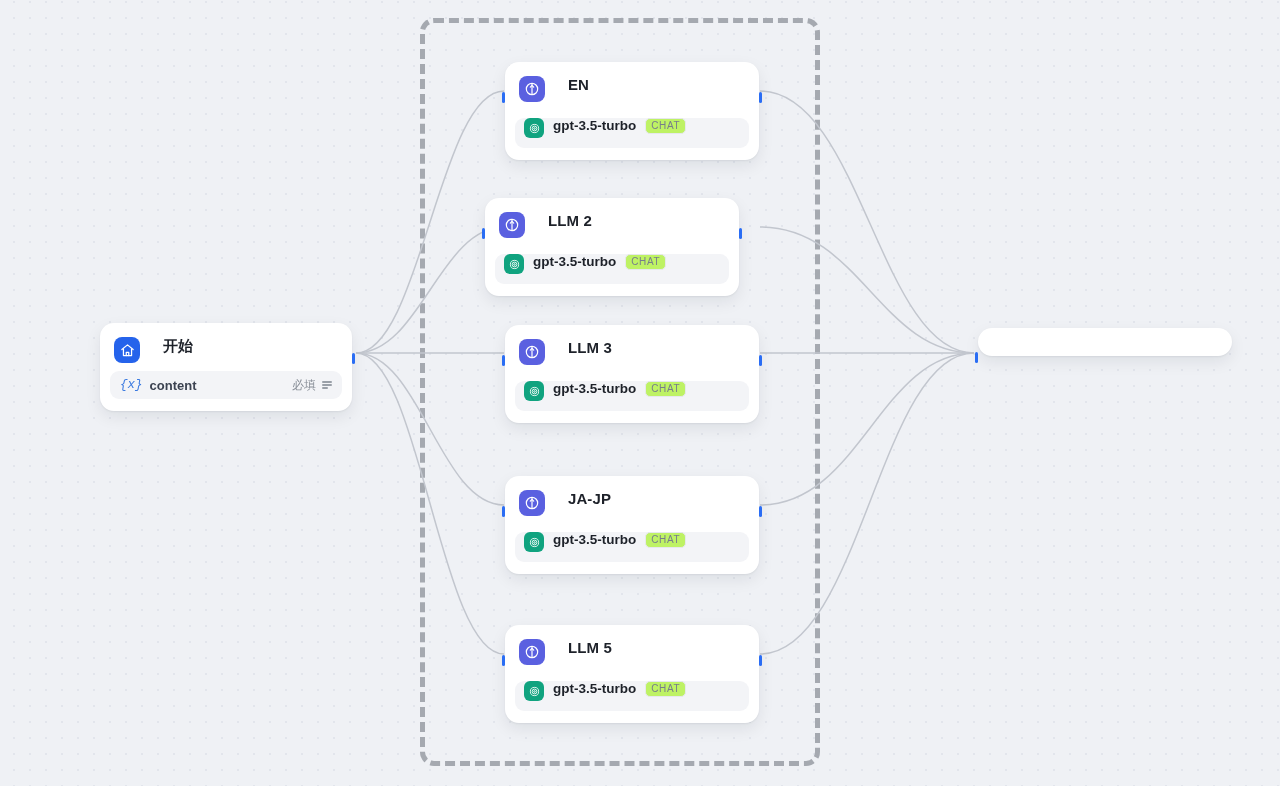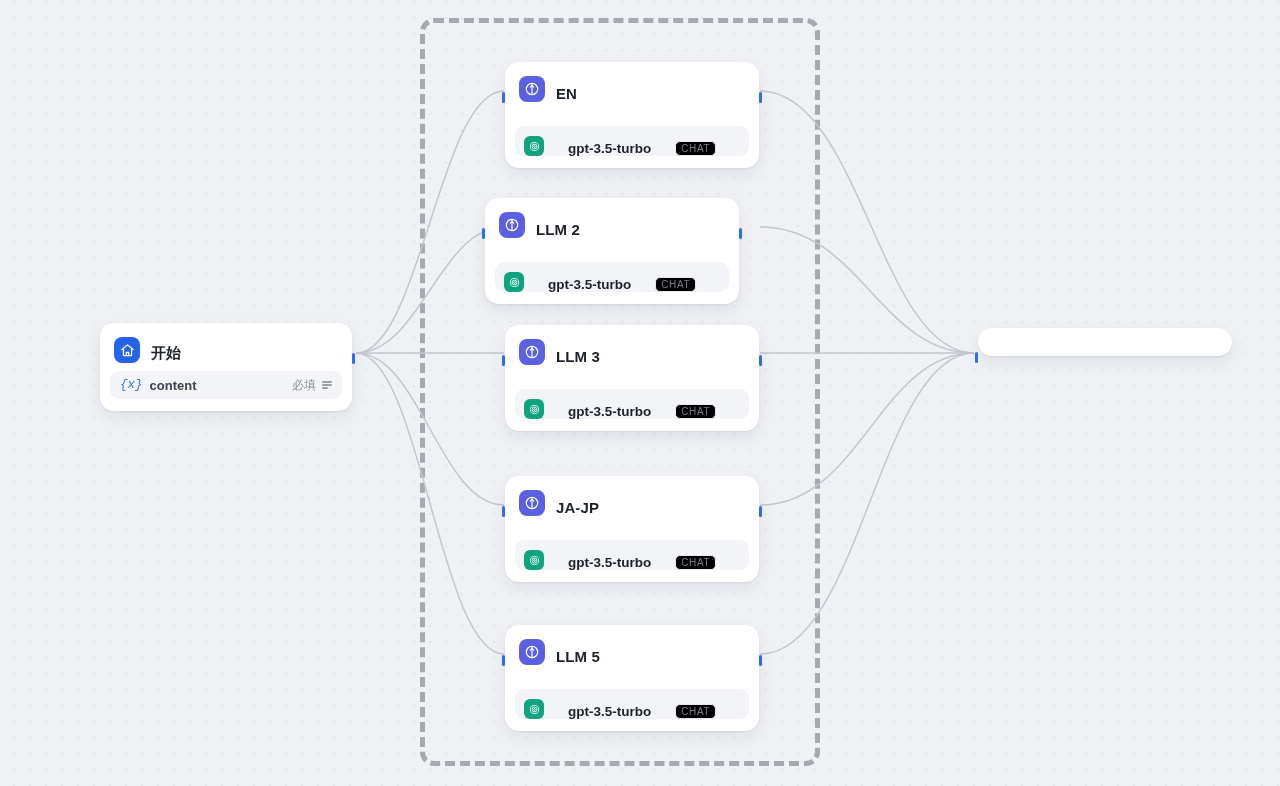--- a/index.html
+++ b/index.html
@@ -60,22 +60,22 @@
     position: absolute;
     background: #ffffff;
     border-radius: 14px;
     box-shadow: 0 1px 2px rgba(16,24,40,0.06),
                 0 6px 16px rgba(16,24,40,0.08);
     padding: 10px 10px 12px 10px;
   }
 
   .node-header {
     display: flex;
-    align-items: flex-end;
-    gap: 11px;
+    align-items: flex-start;
+    gap: 23px;
     padding: 4px 4px 6px 4px;
   }
 
   .node-title {
     font-size: 15px;
     font-weight: bold;
     color: #1d2129;
     letter-spacing: 0.1px;
     white-space: nowrap;
   }
@@ -136,39 +136,39 @@
     border-radius: 1px;
   }
   .list-icon i:nth-child(1) { width: 10px; }
   .list-icon i:nth-child(2) { width: 10px; }
   .list-icon i:nth-child(3) { width: 6px; }
 
   
   .node-llm { width: 254px; }
   .model-row {
     display: flex;
-    align-items: flex-end;
-    gap: 24px;
+    align-items: flex-start;
+    gap: 9px;
     background: #f3f4f7;
     border-radius: 9px;
     height: 30px;
     padding: 0 9px;
-    margin-top: 18px;
+    margin-top: 10px;
   }
   .model-name {
     font-size: 13.5px;
     color: #1d2129;
     font-weight: bold;
     white-space: nowrap;
   }
   .chat-badge {
     font-size: 10px;
     letter-spacing: 0.6px;
     color: #777e8a;
-    background: #000000;
+    background: #bef264;
     border: 1px solid #e6e8ec;
     border-radius: 5px;
     padding: 2px 5px 1.5px 5px;
     line-height: 1;
   }
 
   
   #node-end {
     left: 978px;
     top: 328px;

